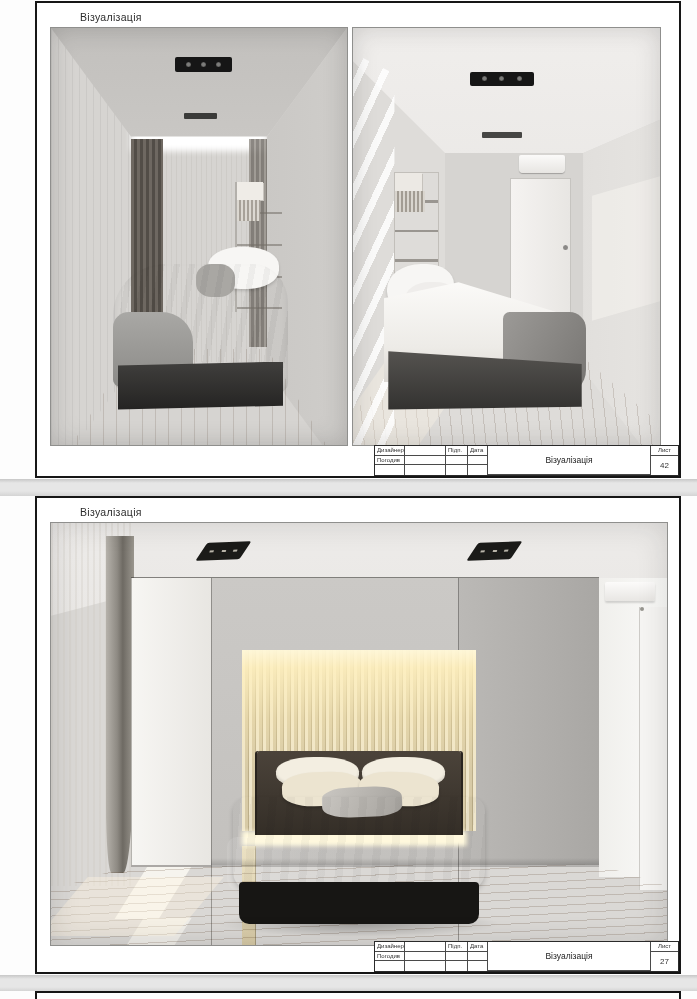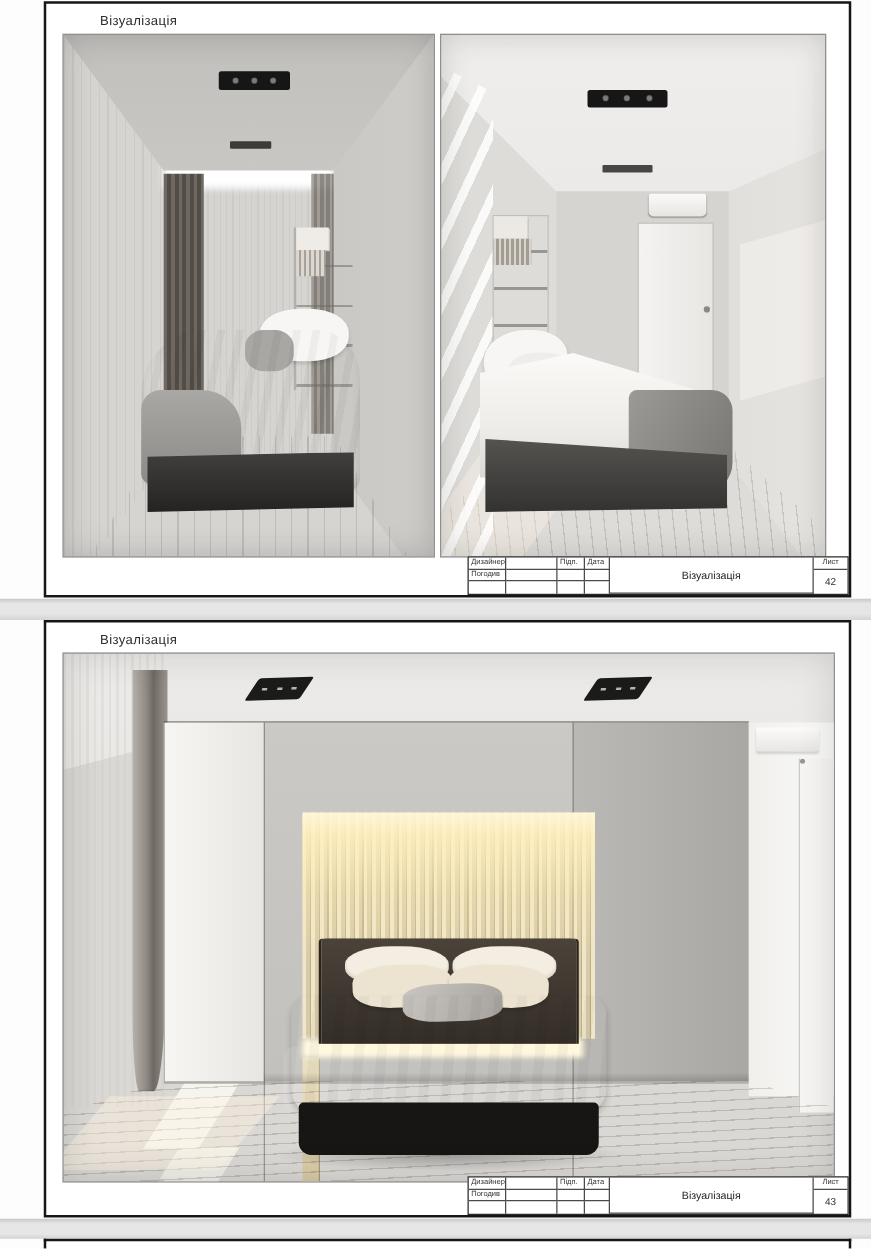--- a/index.html
+++ b/index.html
@@ -257,21 +257,21 @@
       <div class="tb">Дизайнер</div>
       <div class="tb"></div>
       <div class="tb">Підп.</div>
       <div class="tb">Дата</div>
       <div class="tb doc center">Візуалізація</div>
       <div class="tb last center" style="grid-column:6;grid-row:1;">Лист</div>
       <div class="tb">Погодив</div>
       <div class="tb"></div>
       <div class="tb"></div>
       <div class="tb"></div>
-      <div class="tb sheetnum last bot center">43</div>
+      <div class="tb sheetnum last bot center">27</div>
       <div class="tb bot" style="grid-row:3;grid-column:1;"></div>
       <div class="tb bot" style="grid-row:3;grid-column:2;"></div>
       <div class="tb bot" style="grid-row:3;grid-column:3;"></div>
       <div class="tb bot" style="grid-row:3;grid-column:4;"></div>
     </div>
   </div>
 
   <div class="gap" style="top:975px;height:16px;"></div>
 
   <div class="page" style="top:991px;height:8px;border-bottom:none;"></div>

